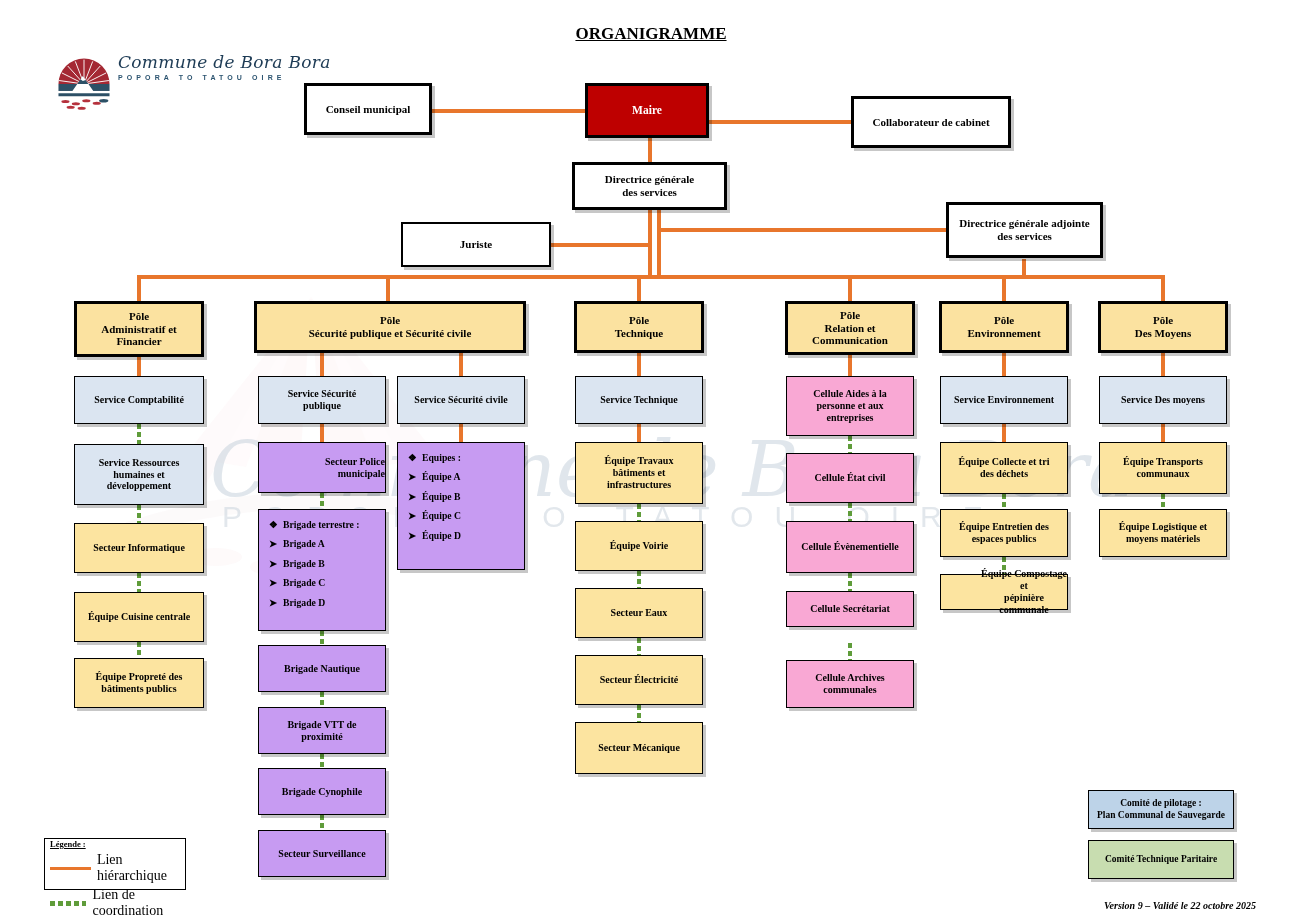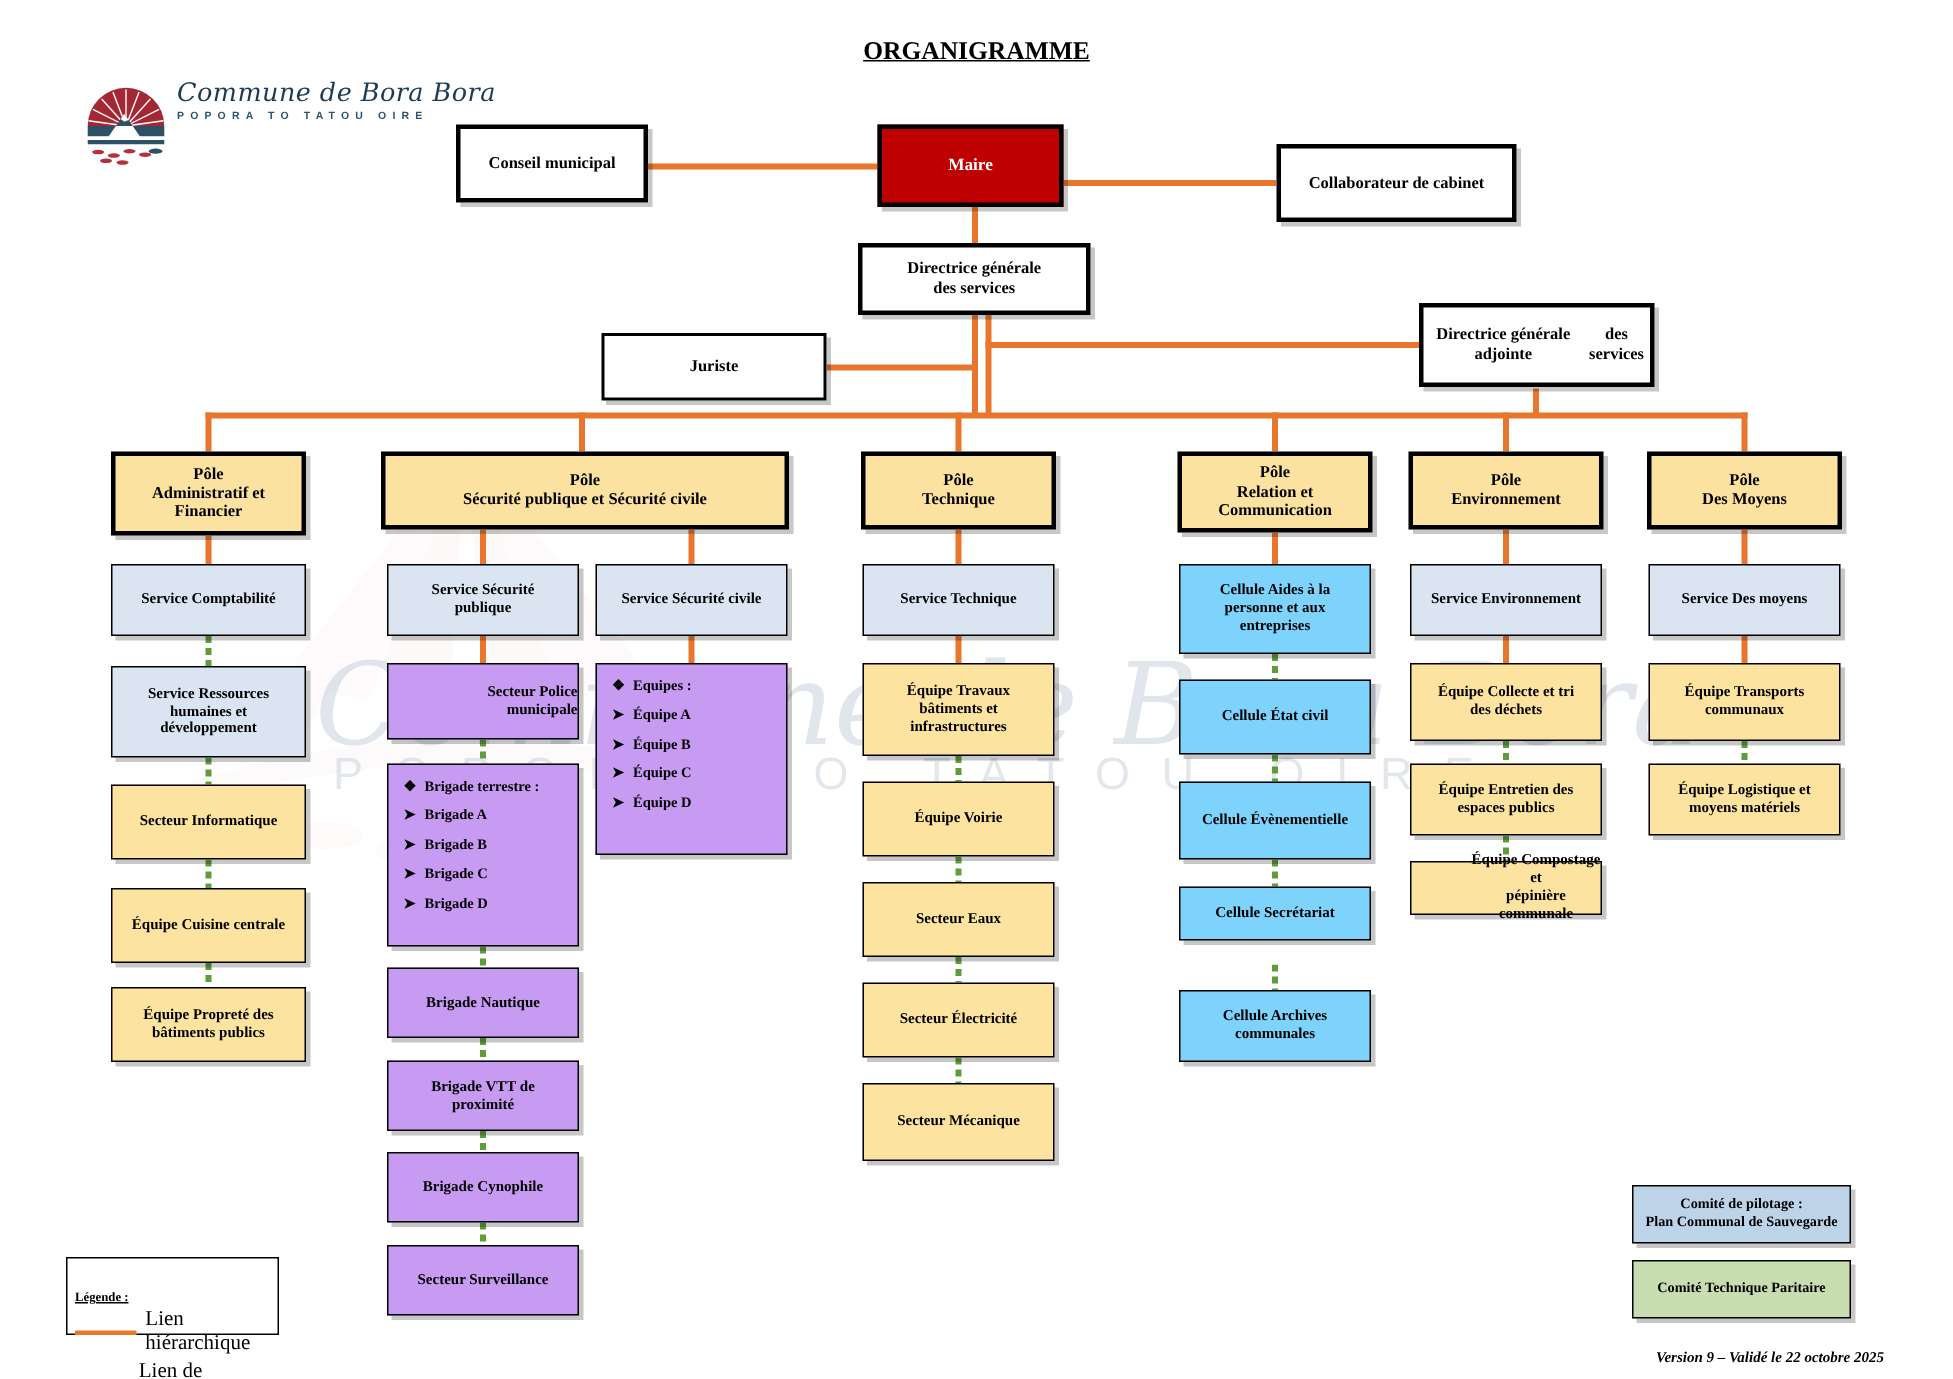--- a/index.html
+++ b/index.html
@@ -40,37 +40,37 @@
   .bx{position:absolute;box-sizing:border-box;display:flex;align-items:center;
       justify-content:center;text-align:center;z-index:3;color:#000;line-height:1.18;}
   .shadow{box-shadow:3px 3px 0 rgba(0,0,0,.22);}
 
   .b-plain{background:#ffffff;border:3px solid #000;font-size:11px;font-weight:bold;}
   .b-maire{background:#BE0000;border:3px solid #000;font-size:11.5px;font-weight:bold;color:#fff;}
   .b-pole{background:#FBE2A0;border:3px solid #000;font-size:11px;font-weight:bold;}
   .b-serv{background:#DBE5F1;border:1.6px solid #000;font-size:10px;font-weight:bold;}
   .b-yel{background:#FCE4A0;border:1.6px solid #000;font-size:10px;font-weight:bold;}
   .b-pur{background:#C79BF2;border:1.6px solid #000;font-size:10px;font-weight:bold;}
-  .b-pink{background:#7dd3fc;border:1.6px solid #000;font-size:10px;font-weight:bold;}
+  .b-pink{background:#f9a8d4;border:1.6px solid #000;font-size:10px;font-weight:bold;}
   .b-blue2{background:#BDD3E8;border:1.6px solid #000;font-size:9.5px;font-weight:bold;}
   .b-green{background:#C8DDB0;border:1.6px solid #000;font-size:9.5px;font-weight:bold;}
 
   .bx .t{padding:0 4px;}
 
   
   .b-list{justify-content:flex-start;align-items:flex-start;text-align:left;}
   .b-list ul{list-style:none;margin:0;padding:9px 0 0 10px;}
   .b-list li{font-size:9.7px;font-weight:bold;margin-bottom:8px;white-space:nowrap;}
   .b-list li .g{display:inline-block;width:14px;}
 
   
   .legend{position:absolute;left:44px;top:838px;width:140px;height:50px;
      border:1px solid #000;background:#fff;z-index:5;}
   .lg-title{font-size:8.5px;font-weight:bold;text-decoration:underline;
-     margin:20px 0 3px 5px;}
+     margin:0 0 3px 5px;}
   .lg-row{display:flex;align-items:center;margin:0 0 3px 5px;}
   .lg-sw{width:46px;height:3px;background:#E8762C;margin-right:6px;}
   .lg-sw2{width:46px;height:5px;margin-right:6px;
      background-image:linear-gradient(90deg,#5f9c3a 60%,rgba(0,0,0,0) 0%);
      background-size:8px 5px;}
   .lg-lb{font-size:14px;}
 
   .version{position:absolute;right:46px;top:900px;font-size:10px;font-weight:bold;
      font-style:italic;color:#000;z-index:5;white-space:nowrap;}
 </style>
@@ -169,21 +169,21 @@
 
   <div class="bx b-plain shadow" style="left:572px;top:162px;width:155px;height:48px;flex-direction:column;">
     <span>Directrice générale</span>
     <span>des services</span>
   </div>
 
   <div class="bx b-plain shadow" style="left:401px;top:222px;width:150px;height:45px;border-width:2px;">
     <span class="t">Juriste</span>
   </div>
 
-  <div class="bx b-plain shadow" style="left:946px;top:202px;width:157px;height:56px;flex-direction:row;">
+  <div class="bx b-plain shadow" style="left:946px;top:202px;width:157px;height:56px;flex-direction:column;">
     <span>Directrice générale adjointe</span>
     <span>des services</span>
   </div>
 
   <div class="bx b-pole shadow" style="left:74px;top:301px;width:130px;height:56px;flex-direction:column;">
     <span>Pôle</span>
     <span>Administratif et</span>
     <span>Financier</span>
   </div>
 

